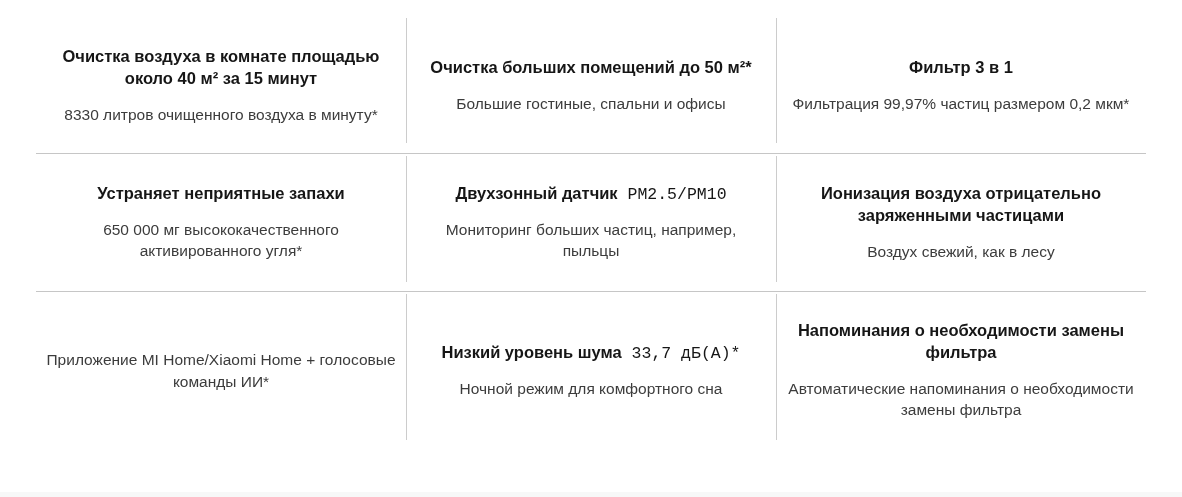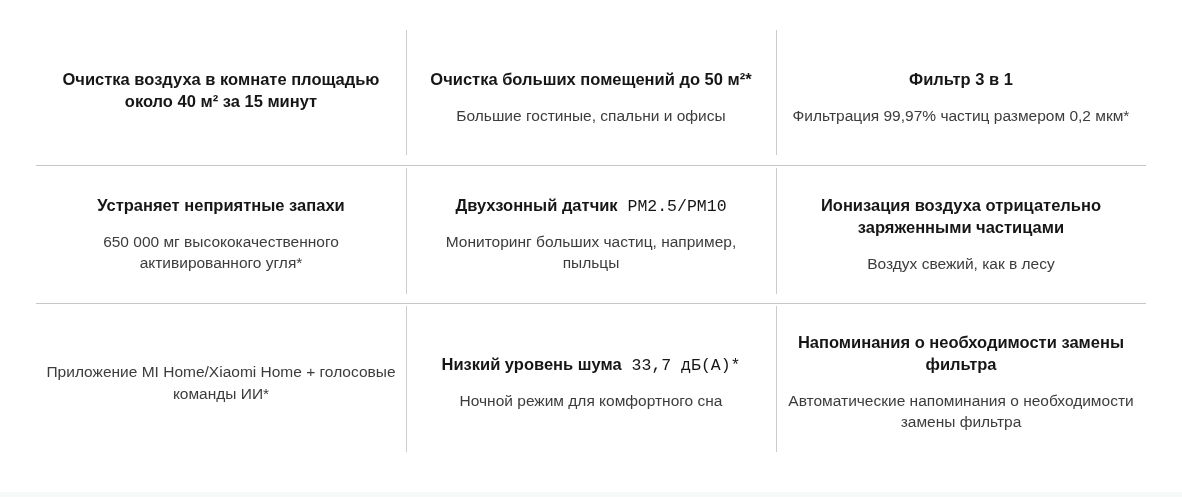--- a/index.html
+++ b/index.html
@@ -9,21 +9,21 @@
     font-family: "Liberation Sans", "DejaVu Sans", sans-serif;
   }
   .canvas {
     position: relative;
     width: 1182px;
     height: 497px;
     background: #ffffff;
     overflow: hidden;
   }
   .features {
-    margin: 16px 36px;
+    margin: 4px 36px;
     padding-top: 14px;
   }
   .feature-row {
     display: grid;
     grid-template-columns: 1fr 1fr 1fr;
   }
   .feature-row.r1 { height: 135px; border-bottom: 1px solid #c6c6c6; }
   .feature-row.r2 { height: 137px; border-bottom: 1px solid #c6c6c6; }
   .feature-row.r3 { height: 157px; }
   .feature-cell {
@@ -74,20 +74,21 @@
 </style>
 </head>
 <body>
 
 <div class="canvas">
   <div class="features">
 
     <div class="feature-row r1">
       <div class="feature-cell">
         <div class="feature-title"><span class="t-bold">Очистка воздуха в комнате площадью около 40 м² за 15 минут</span><span class="t-reg"></span></div>
+        <div class="feature-subtitle">8330 литров очищенного воздуха в минуту*</div>
       </div>
       <div class="feature-cell vline">
         <div class="feature-title"><span class="t-bold">Очистка больших помещений до 50 м²*</span><span class="t-reg"></span></div>
         <div class="feature-subtitle">Большие гостиные, спальни и офисы</div>
       </div>
       <div class="feature-cell vline">
         <div class="feature-title"><span class="t-bold">Фильтр 3 в 1</span><span class="t-reg"></span></div>
         <div class="feature-subtitle">Фильтрация 99,97% частиц размером 0,2 мкм*</div>
       </div>
     </div>

